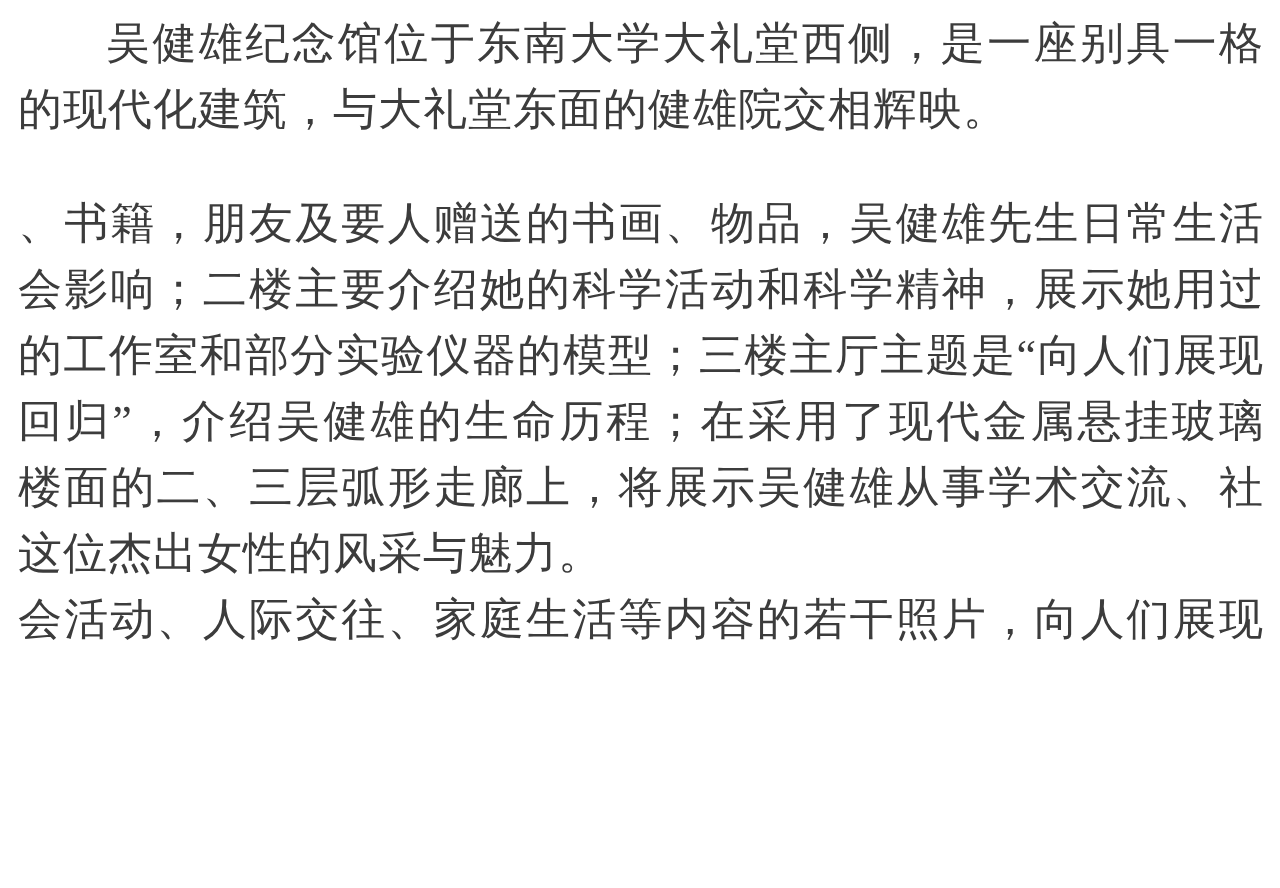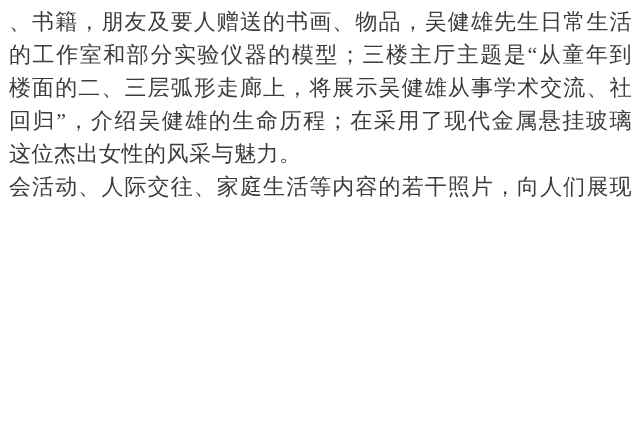--- a/index.html
+++ b/index.html
@@ -38,23 +38,28 @@
   .line.last {
     text-align: left;
     text-align-last: left;
   }
 </style>
 </head>
 <body>
 
 <div class="doc">
 
+  <div class="paragraph">
+    <div class="line first">吴健雄纪念馆位于东南大学大礼堂西侧，是一座别具一格</div>
+    <div class="line last">的现代化建筑，与大礼堂东面的健雄院交相辉映。</div>
+  </div>
 
   <div class="paragraph">
     <div class="line">、书籍，朋友及要人赠送的书画、物品，吴健雄先生日常生活</div>
-    <div class="line">的工作室和部分实验仪器的模型；三楼主厅主题是“从童年到</div>
+    <div class="line">会影响；二楼主要介绍她的科学活动和科学精神，展示她用过</div>
+    <div class="line">的工作室和部分实验仪器的模型；三楼主厅主题是“向人们展现</div>
+    <div class="line">回归”，介绍吴健雄的生命历程；在采用了现代金属悬挂玻璃</div>
     <div class="line">楼面的二、三层弧形走廊上，将展示吴健雄从事学术交流、社</div>
-    <div class="line">回归”，介绍吴健雄的生命历程；在采用了现代金属悬挂玻璃</div>
     <div class="line last">这位杰出女性的风采与魅力。</div>
     <div class="line">会活动、人际交往、家庭生活等内容的若干照片，向人们展现</div>
   </div>
 
 </div>
 
 </body></html>

